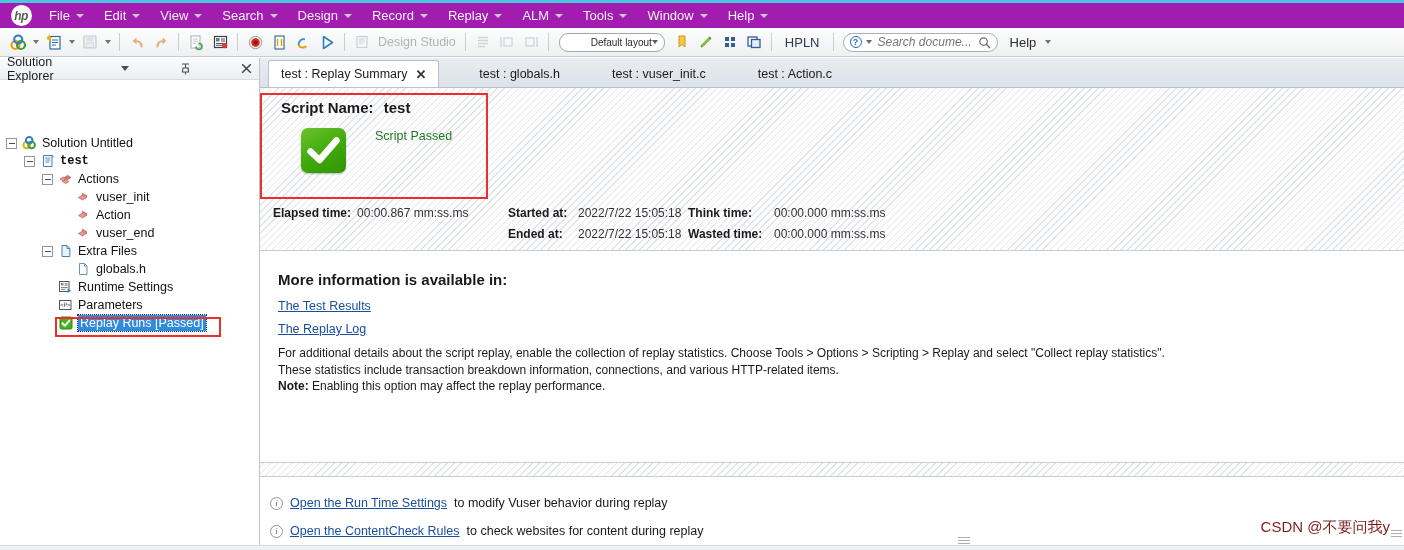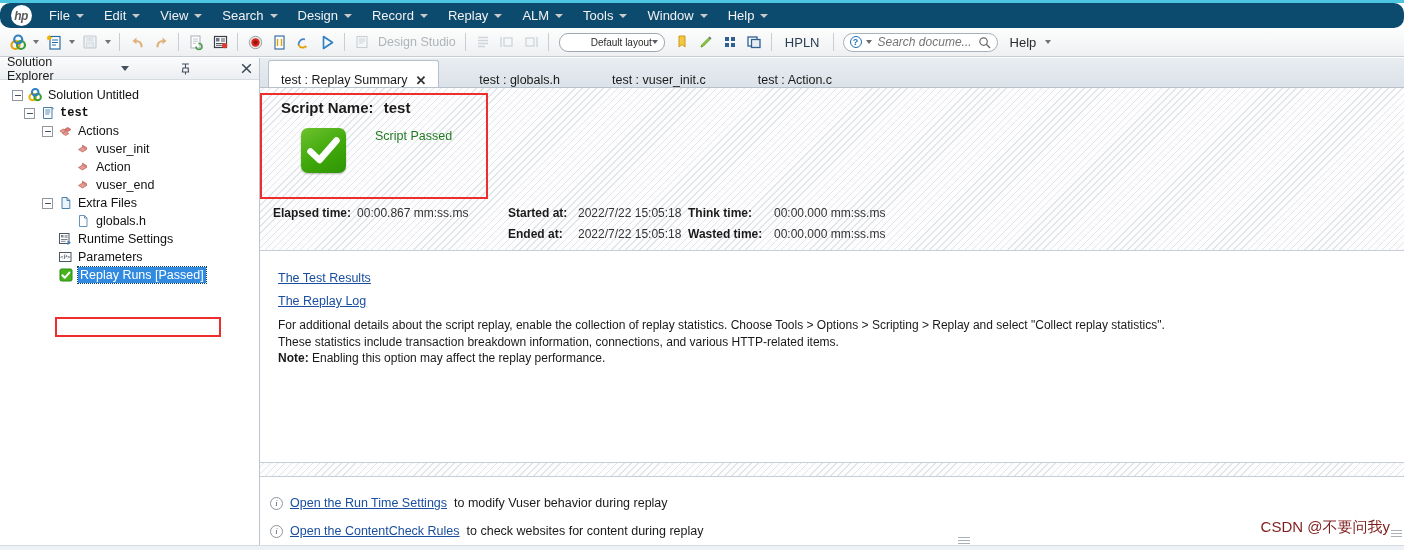--- a/index.html
+++ b/index.html
@@ -14,24 +14,23 @@
 
   
   .top-accent {
     position: absolute; left: 0; top: 0; width: 1404px; height: 3px;
     background: #4cc6e0;
   }
 
   
   .menubar {
     position: absolute; left: 0; top: 3px; width: 1404px; height: 25px;
-    background: #0c4a6e;
+    background: #a21caf;
     display: flex; align-items: center;
     color: #ffffff;
-    border-radius: 10px;
   }
   .hp-logo {
     width: 34px; height: 22px; margin-left: 4px;
     display: flex; align-items: center; justify-content: center;
   }
   .hp-circle {
     width: 21px; height: 21px; border-radius: 50%;
     background: #ffffff;
     display: flex; align-items: center; justify-content: center;
     font-style: italic; font-weight: bold; font-size: 12px;
@@ -168,21 +167,21 @@
   }
 
   
   .tabstrip {
     position: absolute; left: 260px; top: 58px; width: 1144px; height: 30px;
     background: linear-gradient(#e9edf1, #dbe2e9);
     border-bottom: 1px solid #b8c0c9;
     display: flex; align-items: flex-end; padding-left: 8px;
   }
   .tab {
-    height: 26px; display: flex; align-items: flex-end; gap: 8px;
+    height: 26px; display: flex; align-items: center; gap: 8px;
     padding: 0 12px; font-size: 12.5px; color: #1a1a1a; white-space: nowrap;
     border-radius: 3px 3px 0 0;
   }
   .tab.active {
     background: #ffffff; border: 1px solid #b8c0c9; border-bottom: none;
     height: 27px; position: relative; z-index: 2;
   }
   .tab-close {
     font-size: 13px; color: #333; font-weight: bold; line-height: 1;
   }
@@ -551,21 +550,21 @@
       </span>
       <span class="hdr-btn">
         <svg width="11" height="11" viewBox="0 0 11 11">
           <path d="M1.2 1.2l8.6 8.6M9.8 1.2l-8.6 8.6" stroke="#3b4650" stroke-width="1.5"></path>
         </svg>
       </span>
     </div>
 
     <div class="tree">
 
-      <div class="tnode" style="padding-left:12px;">
+      <div class="tnode" style="padding-left:6px;margin-top:48px;">
         <span class="expander"></span>
         <span class="tico">
           <svg width="15" height="14" viewBox="0 0 15 14">
             <circle cx="4.7" cy="9" r="3.3" fill="none" stroke="#e8b000" stroke-width="2"></circle>
             <circle cx="9.6" cy="9" r="3.3" fill="none" stroke="#3b9e3b" stroke-width="2"></circle>
             <circle cx="7.2" cy="4.3" r="3.3" fill="none" stroke="#2f7fc4" stroke-width="2"></circle>
           </svg>
         </span>
         <span class="tlabel">Solution Untitled</span>
       </div>
@@ -750,20 +749,21 @@
           </div>
           <div class="sgroup">
             <span class="sk" style="width:80px;display:inline-block;">Wasted time:</span>
             <span class="sv" style="margin-left:6px;">00:00.000 mm:ss.ms</span>
           </div>
         </div>
       </div>
     </div>
 
     <div class="info-section">
+      <div class="info-heading">More information is available in:</div>
       <a class="info-link" href="#">The Test Results</a>
       <a class="info-link" href="#">The Replay Log</a>
       <div class="info-para">
         <div>For additional details about the script replay, enable the collection of replay statistics. Choose Tools &gt; Options &gt; Scripting &gt; Replay and select "Collect replay statistics".</div>
         <div>These statistics include transaction breakdown information, connections, and various HTTP-related items.</div>
         <div>
           <b>Note:</b><span> Enabling this option may affect the replay performance.</span>
         </div>
       </div>
     </div>

